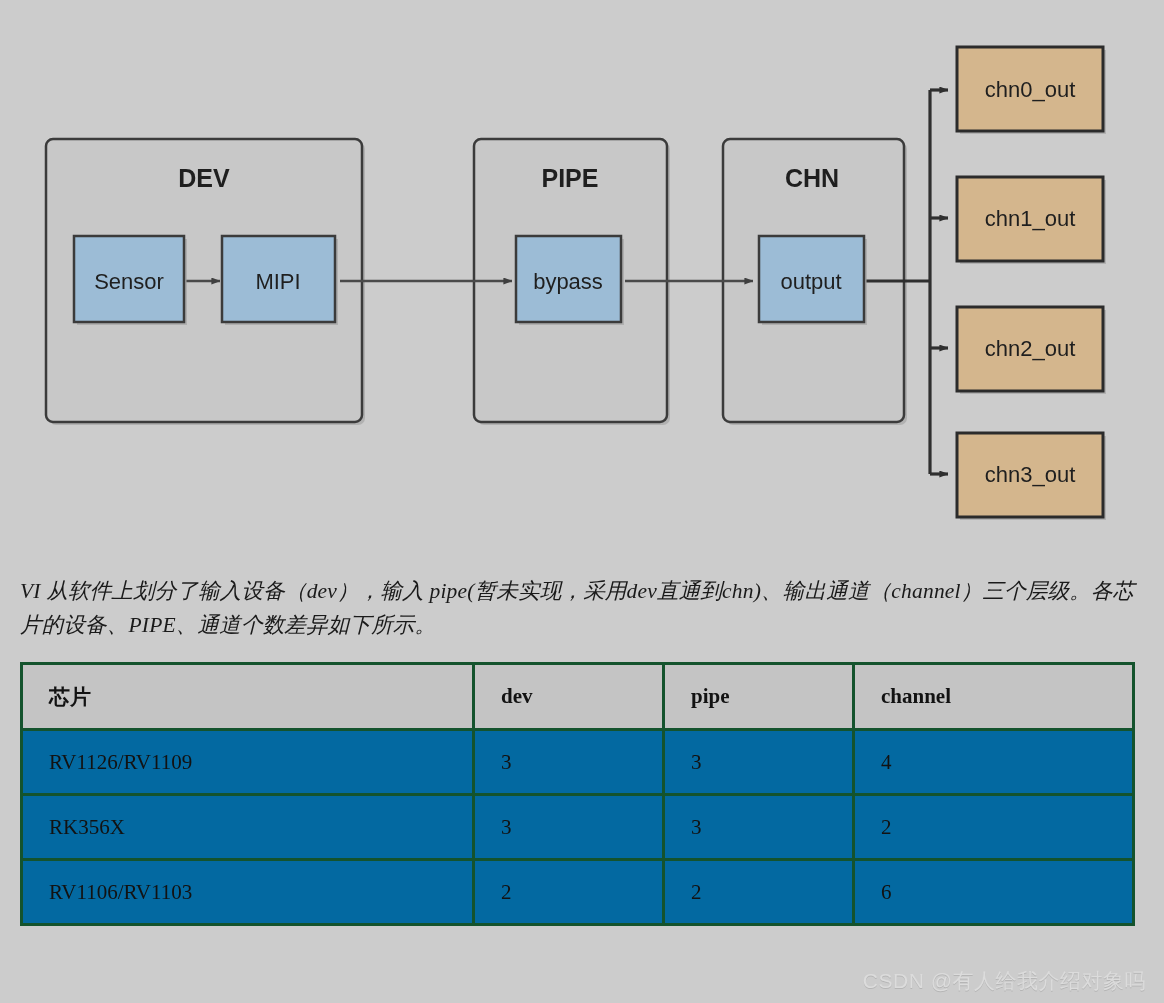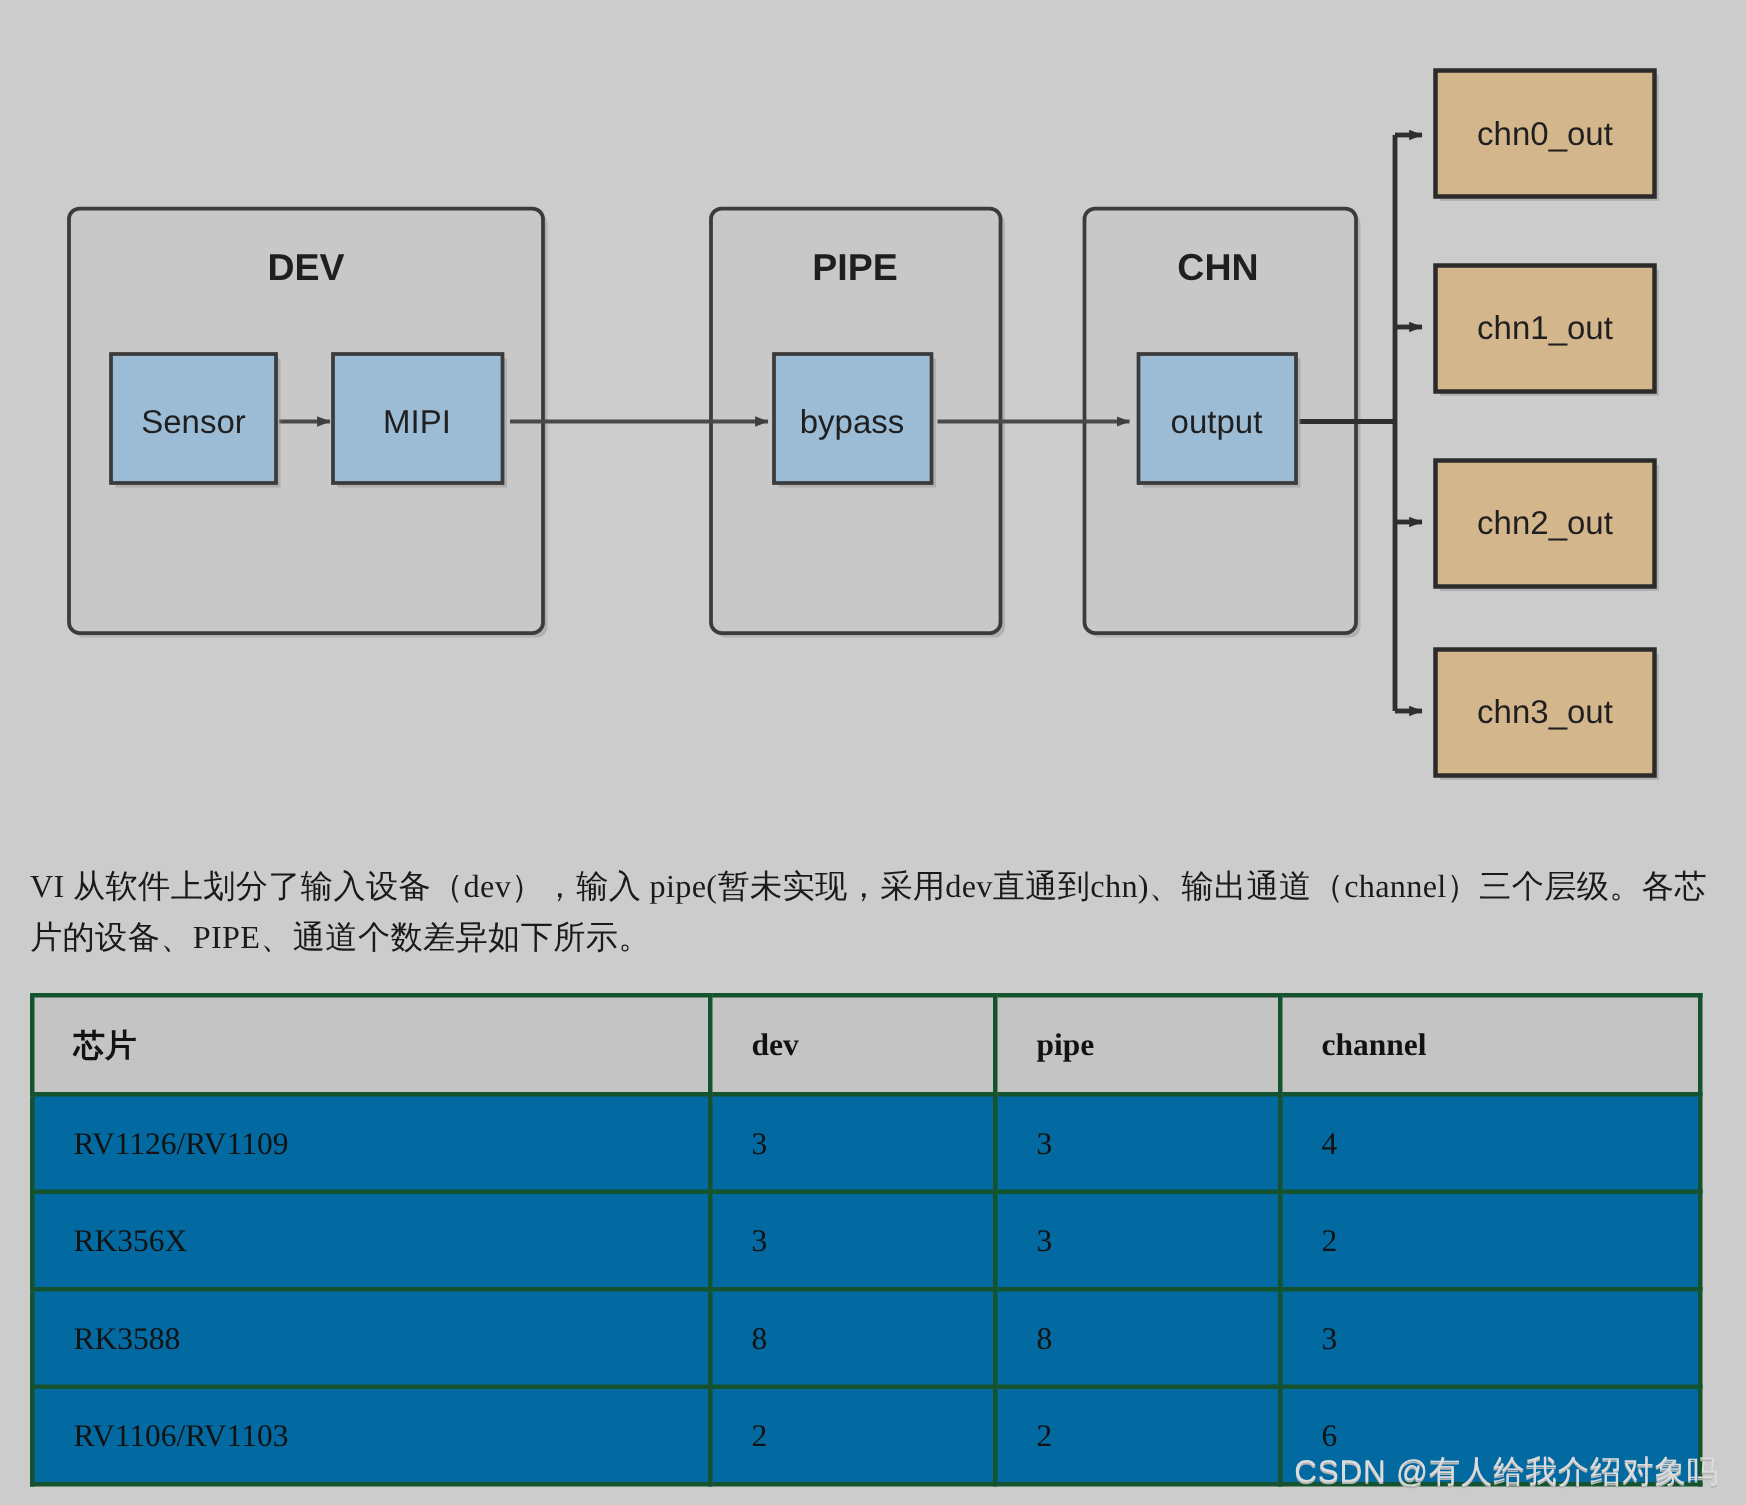--- a/index.html
+++ b/index.html
@@ -72,20 +72,21 @@
   #prose {
     position: absolute;
     left: 20px;
     top: 552px;
     width: 1124px;
     font-family: "Liberation Serif", serif;
     font-size: 21.5px;
     line-height: 1.62;
     color: #1a1a1a;
     letter-spacing: 0.2px;
+    font-style: italic;
   }
 
   #chip-table-wrap {
     position: absolute;
     left: 20px;
     top: 662px;
     width: 1112px;
   }
   table.chip-table {
     border-collapse: collapse;
@@ -247,26 +248,20 @@
         <td>3</td>
         <td>4</td>
       </tr>
       <tr>
         <td>RK356X</td>
         <td>3</td>
         <td>3</td>
         <td>2</td>
       </tr>
       <tr>
-        <td>RK3588</td>
-        <td>8</td>
-        <td>8</td>
-        <td>3</td>
-      </tr>
-      <tr>
         <td>RV1106/RV1103</td>
         <td>2</td>
         <td>2</td>
         <td>6</td>
       </tr>
     </tbody>
   </table>
 </div>
 
 <div id="watermark">CSDN @有人给我介绍对象吗</div>

